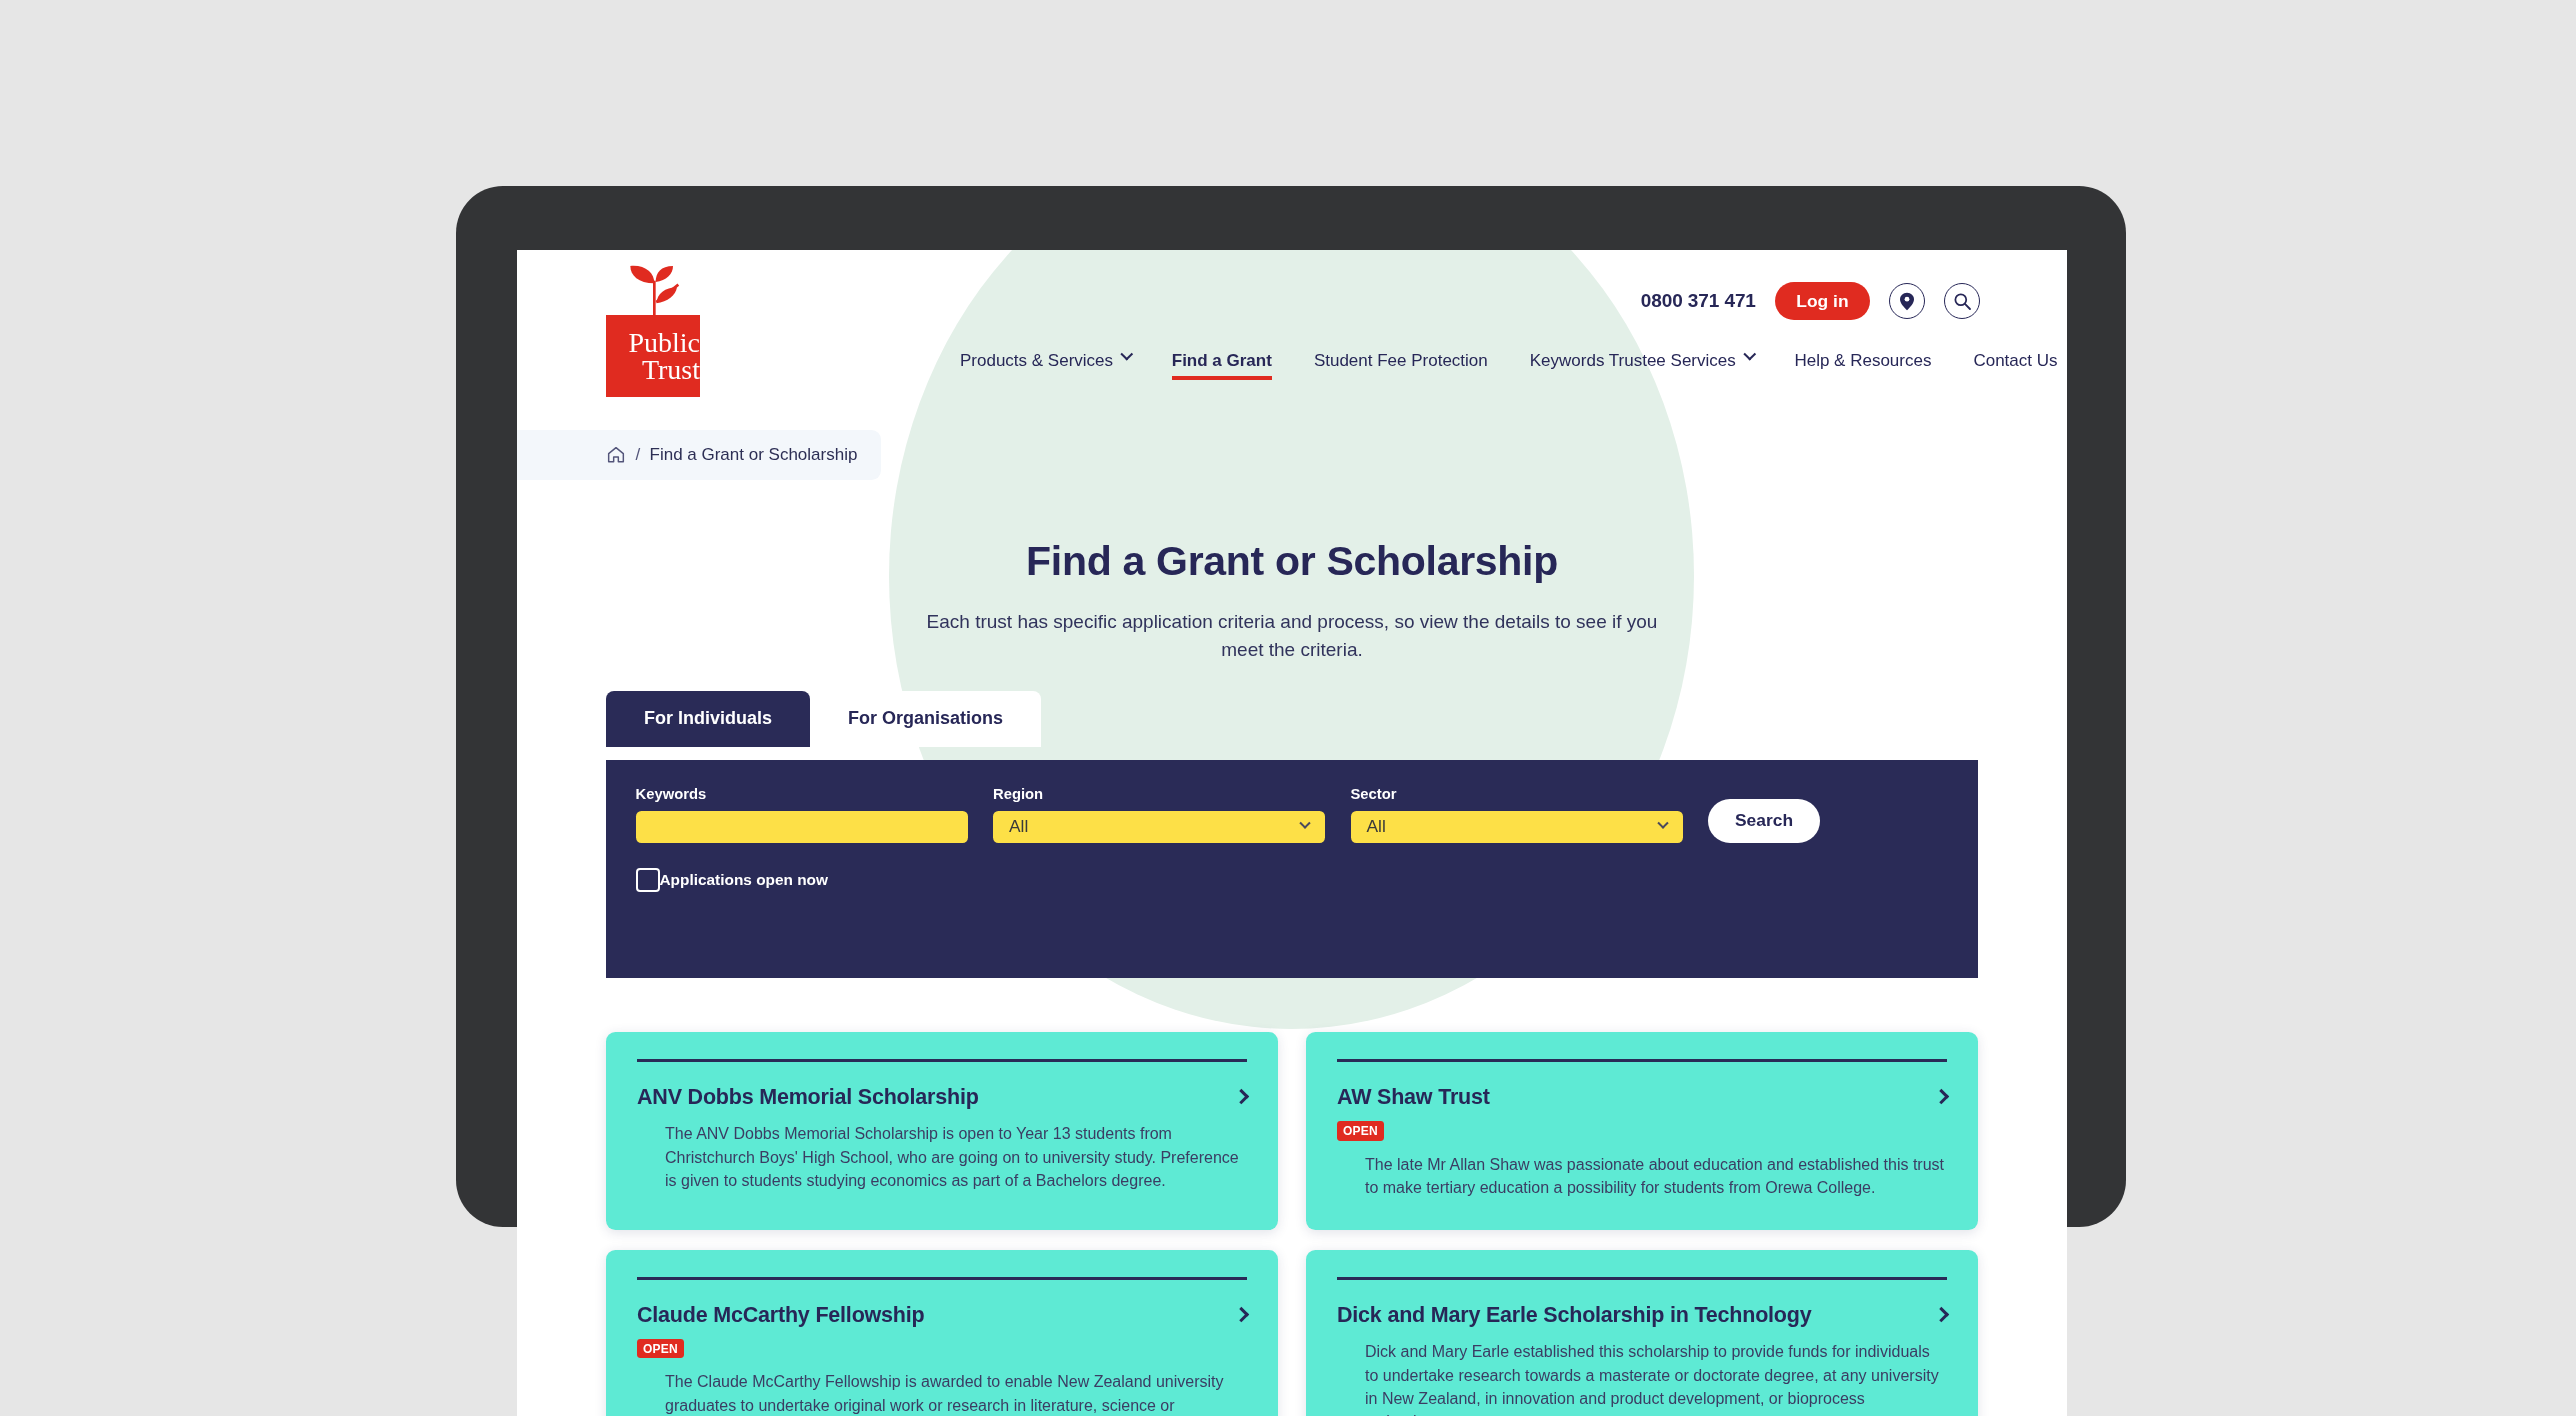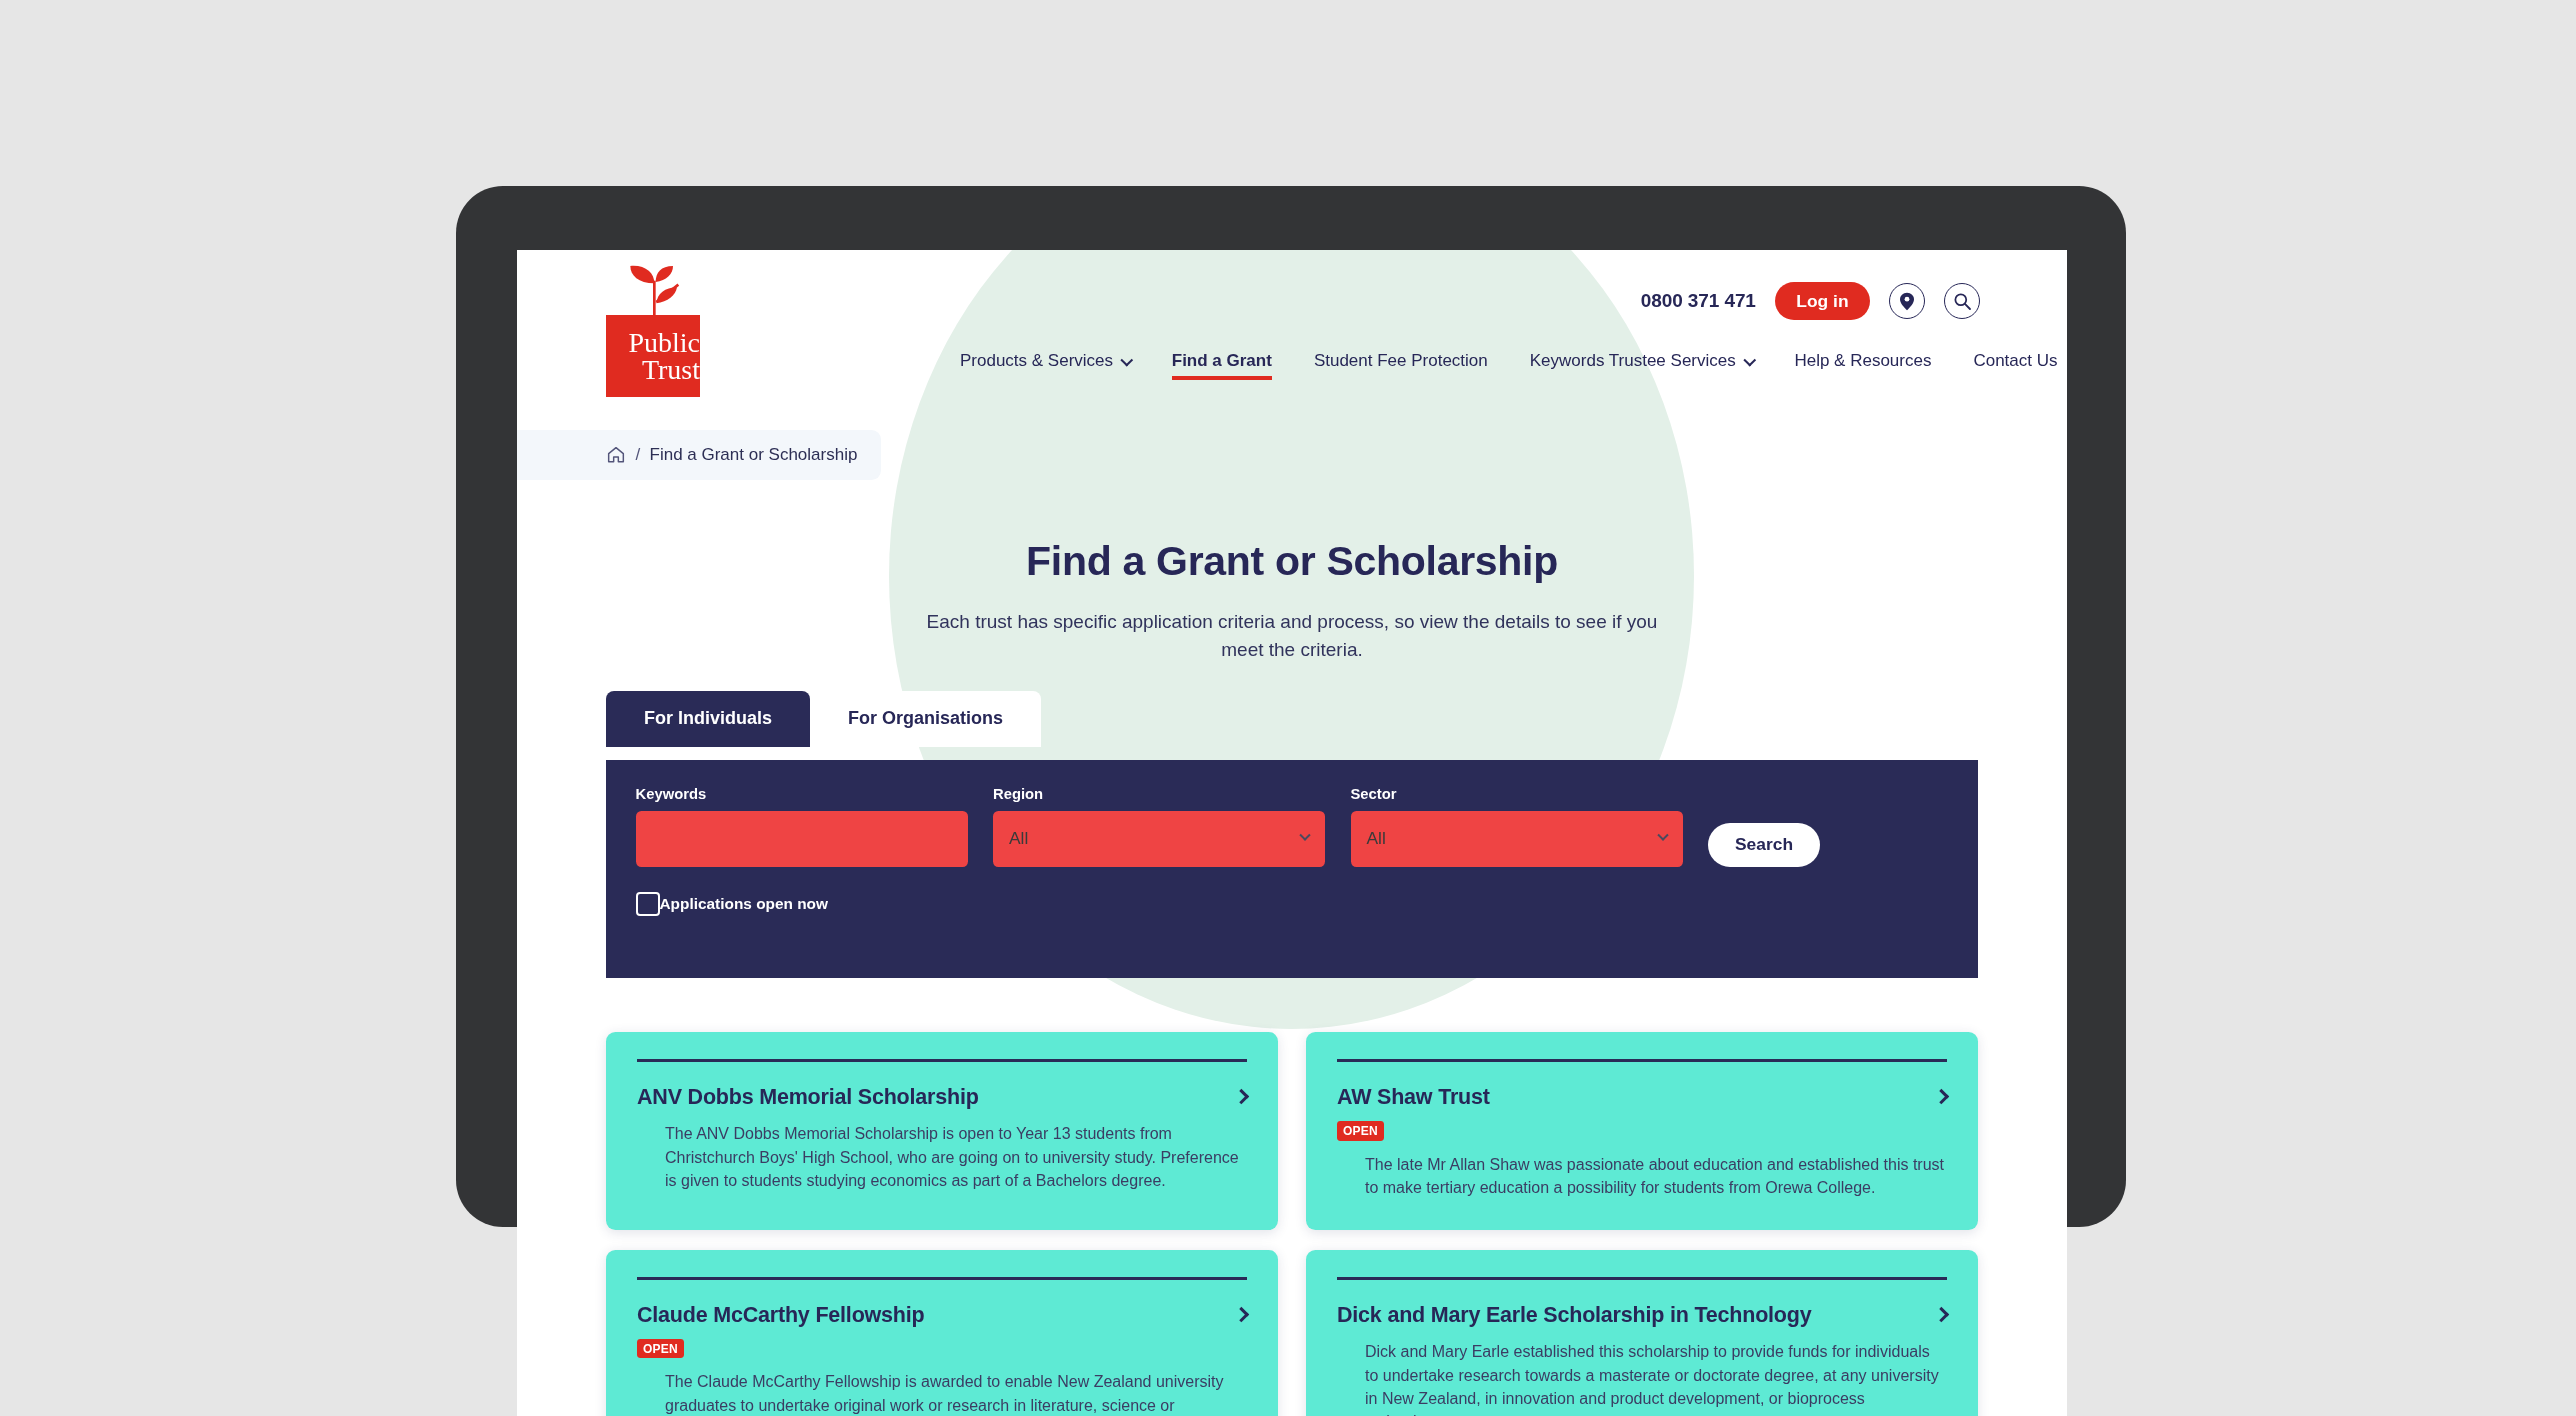--- a/index.html
+++ b/index.html
@@ -87,21 +87,21 @@
   }
 
   #main-nav {
     position: absolute; left: 443px; top: 101px;
     display: flex; align-items: flex-start; gap: 0;
   }
   .nav-item {
     font-size: 17px; color: #272757;
     padding: 0 0 9.4px 0; margin-right: 42px;
     position: relative; cursor: pointer; white-space: nowrap;
-    display: flex; align-items: center; gap: 8px;
+    display: flex; align-items: flex-start; gap: 8px;
   }
   .nav-item.active { font-weight: bold; }
   .nav-item.active::after {
     content: ""; position: absolute;
     left: 0; right: 0; bottom: 0; height: 4px;
     background: #e02b20;
   }
   .chev-down {
     display: inline-block;
     width: 8.7px; height: 8.7px;
@@ -157,22 +157,22 @@
     z-index: 3;
     padding: 25.5px 29.5px 0 29.5px;
   }
   #filters-row { display: flex; align-items: flex-end; gap: 25.5px; }
   .field { display: flex; flex-direction: column; }
   .field-label {
     color: #ffffff; font-size: 14.8px; font-weight: bold;
     margin-bottom: 9.4px;
   }
   .field-control {
-    background: #ef4444; border-radius: 5.4px;
-    height: 56px; border: none;
+    background: #fde047; border-radius: 5.4px;
+    height: 32px; border: none;
     font-size: 17.4px; color: #3a3a3a;
     padding: 0 16px;
     font-family: "Liberation Sans", sans-serif;
     display: flex; align-items: center;
     position: relative;
   }
   .w-keywords { width: 332px; }
   .w-select { width: 332px; justify-content: space-between; }
   .sel-chev {
     width: 8px; height: 8px;

